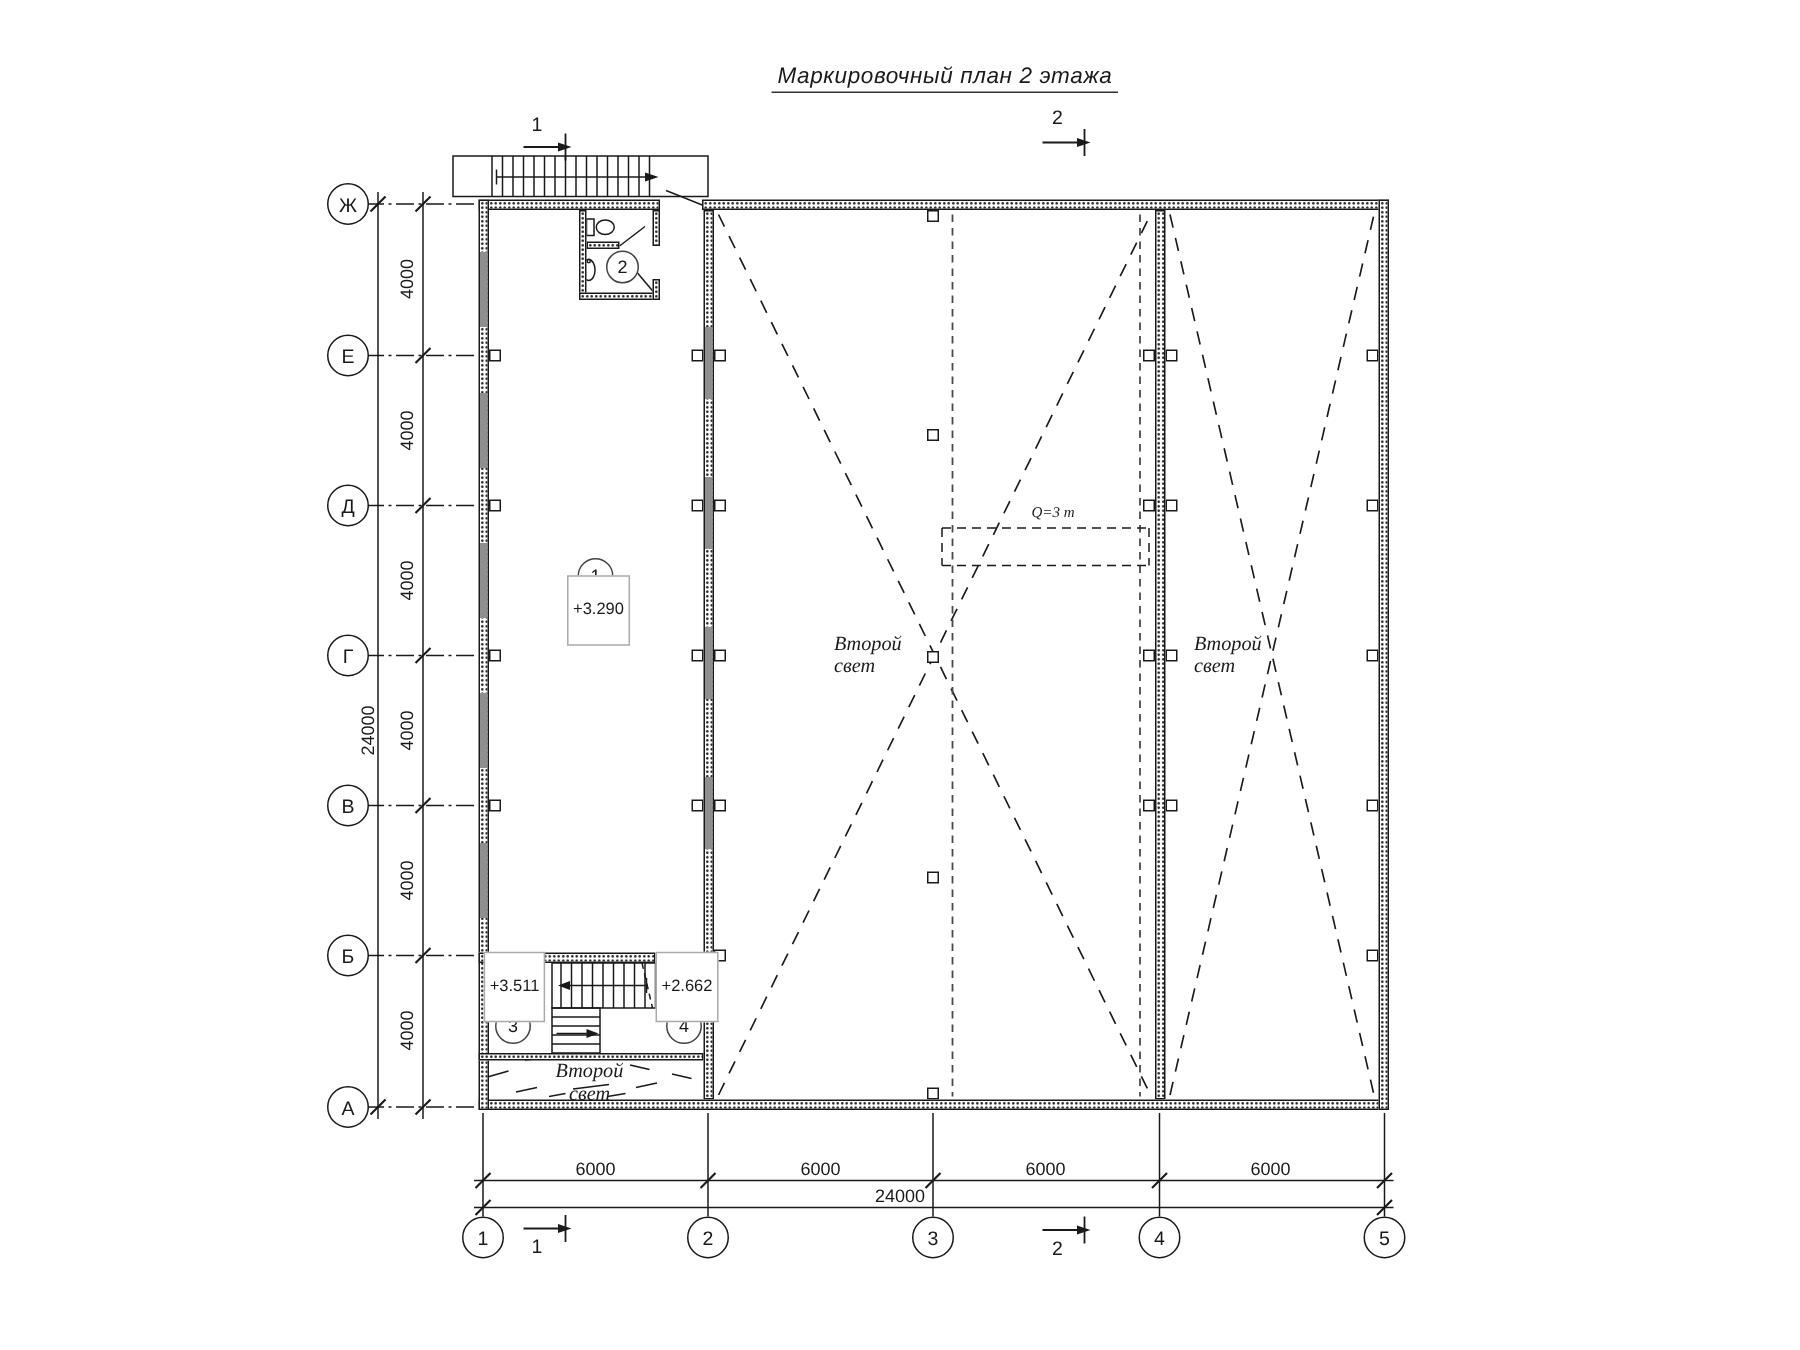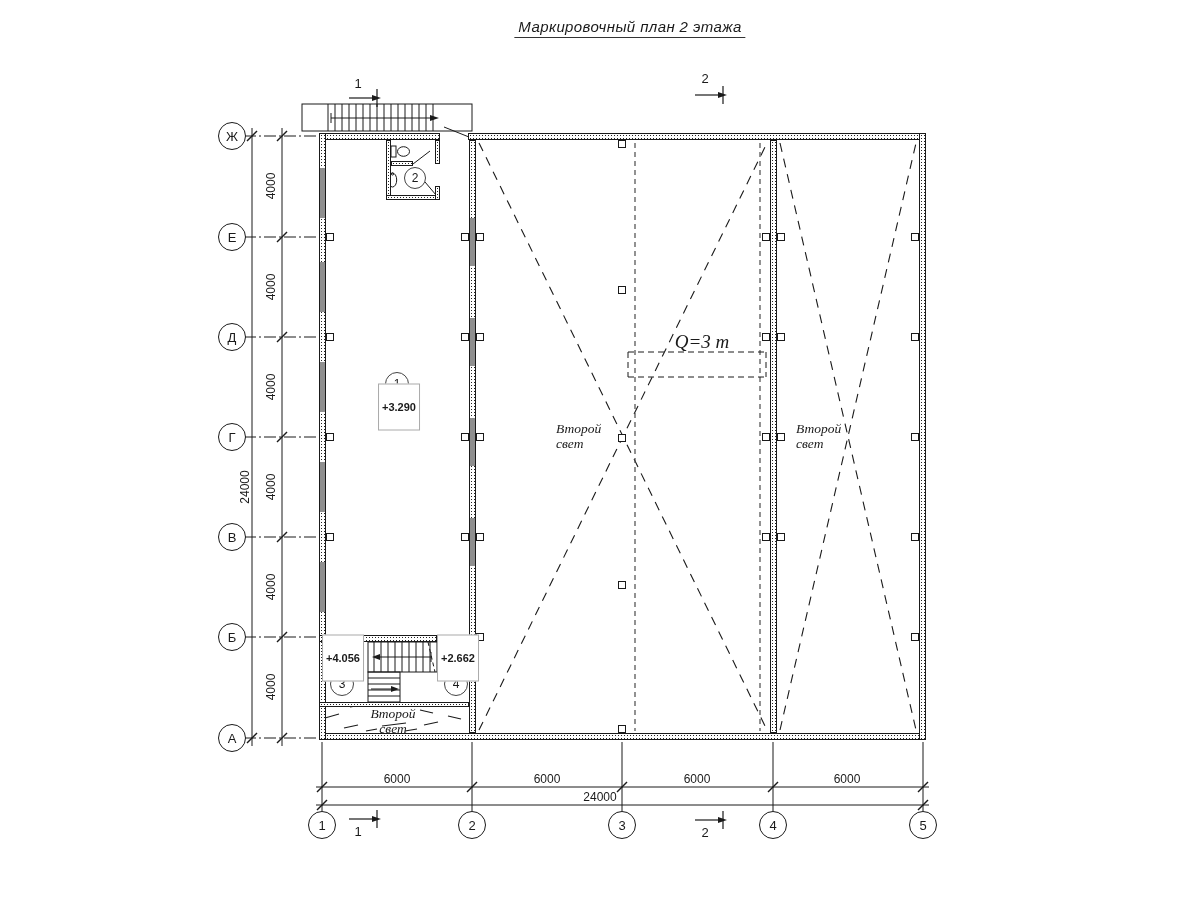--- a/index.html
+++ b/index.html
@@ -11,30 +11,30 @@
   
   .win{position:absolute;background:#8f8f8f;}
   .pilaster{position:absolute;width:8px;height:8px;box-sizing:border-box;border:1px solid #1a1a1a;background:#fff;}
   .axis-circle{position:absolute;width:28px;height:28px;box-sizing:border-box;border:1.3px solid #1a1a1a;
         border-radius:50%;background:#fff;display:flex;align-items:center;justify-content:center;
         font-size:13px;transform:translate(-50%,-50%);}
   .room-circle{position:absolute;width:24px;height:24px;box-sizing:border-box;border:1px solid #444;
         border-radius:50%;background:#fff;display:flex;align-items:center;justify-content:center;
         font-size:12px;transform:translate(-50%,-50%);}
   .level-box{position:absolute;transform:translate(-50%,-50%);font-size:11px;line-height:13px;
-        background:#fff;border:1px solid #aaa;padding:16px 3px;white-space:nowrap;font-weight:bold;}
+        background:#fff;border:1px solid #aaa;padding:16px 3px;white-space:nowrap;}
   .dim{position:absolute;transform:translate(-50%,-50%);font-size:12px;white-space:nowrap;background:transparent;}
   .dim.rot{transform:translate(-50%,-50%) rotate(-90deg);}
   .sec-num{position:absolute;transform:translate(-50%,-50%);font-size:13px;}
   .title{position:absolute;transform:translate(-50%,-50%);font-size:15px;font-style:italic;
         border-bottom:1.2px solid #333;padding:0 4px 2px 4px;white-space:nowrap;letter-spacing:0.4px;}
   .serifital{font-family:"Liberation Serif",serif;font-style:italic;}
   .sl{position:absolute;font-size:13.5px;line-height:15px;white-space:nowrap;}
   .sl.center{transform:translate(-50%,0);text-align:center;}
-  .crane-label{position:absolute;transform:translate(-50%,-50%);font-size:19px;white-space:nowrap;}
+  .crane-label{position:absolute;transform:translate(-50%,-50%);font-size:10px;white-space:nowrap;}
   svg{position:absolute;left:0;top:0;}
 </style>
 </head>
 <body>
 
 <div class="sheet">
 
   <svg width="1200" height="900" viewBox="0 0 1200 900">
     <g stroke="#1a1a1a" stroke-width="1" fill="none">
 
@@ -242,21 +242,21 @@
   <div class="pilaster" style="left:911px;top:333px;"></div>
   <div class="pilaster" style="left:911px;top:433px;"></div>
   <div class="pilaster" style="left:911px;top:533px;"></div>
   <div class="pilaster" style="left:911px;top:633px;"></div>
   <div class="pilaster" style="left:618px;top:140px;"></div>
   <div class="pilaster" style="left:618px;top:725px;"></div>
   <div class="pilaster" style="left:618px;top:286px;"></div>
   <div class="pilaster" style="left:618px;top:434px;"></div>
   <div class="pilaster" style="left:618px;top:581px;"></div>
 
-  <div class="title" style="left:630px;top:28px;">Маркировочный план 2 этажа</div>
+  <div class="title" style="left:630px;top:52px;">Маркировочный план 2 этажа</div>
 
   <div class="axis-circle" style="left:232px;top:136px;">
       <span>Ж</span>
     </div>
   <div class="axis-circle" style="left:232px;top:237px;">
       <span>Е</span>
     </div>
   <div class="axis-circle" style="left:232px;top:337px;">
       <span>Д</span>
     </div>
@@ -315,21 +315,21 @@
       <span>2</span>
     </div>
   <div class="room-circle" style="left:342px;top:684px;">
       <span>3</span>
     </div>
   <div class="room-circle" style="left:456px;top:684px;">
       <span>4</span>
     </div>
 
   <div class="level-box" style="left:399px;top:407px;">+3.290</div>
-  <div class="level-box" style="left:343px;top:658px;">+4.056</div>
+  <div class="level-box" style="left:343px;top:658px;">+3.511</div>
   <div class="level-box" style="left:458px;top:658px;">+2.662</div>
 
   <div class="sl serifital" style="left:556px;top:421px;">
     <div>Второй</div>
     <div>свет</div>
   </div>
   <div class="sl serifital" style="left:796px;top:421px;">
     <div>Второй</div>
     <div>свет</div>
   </div>

